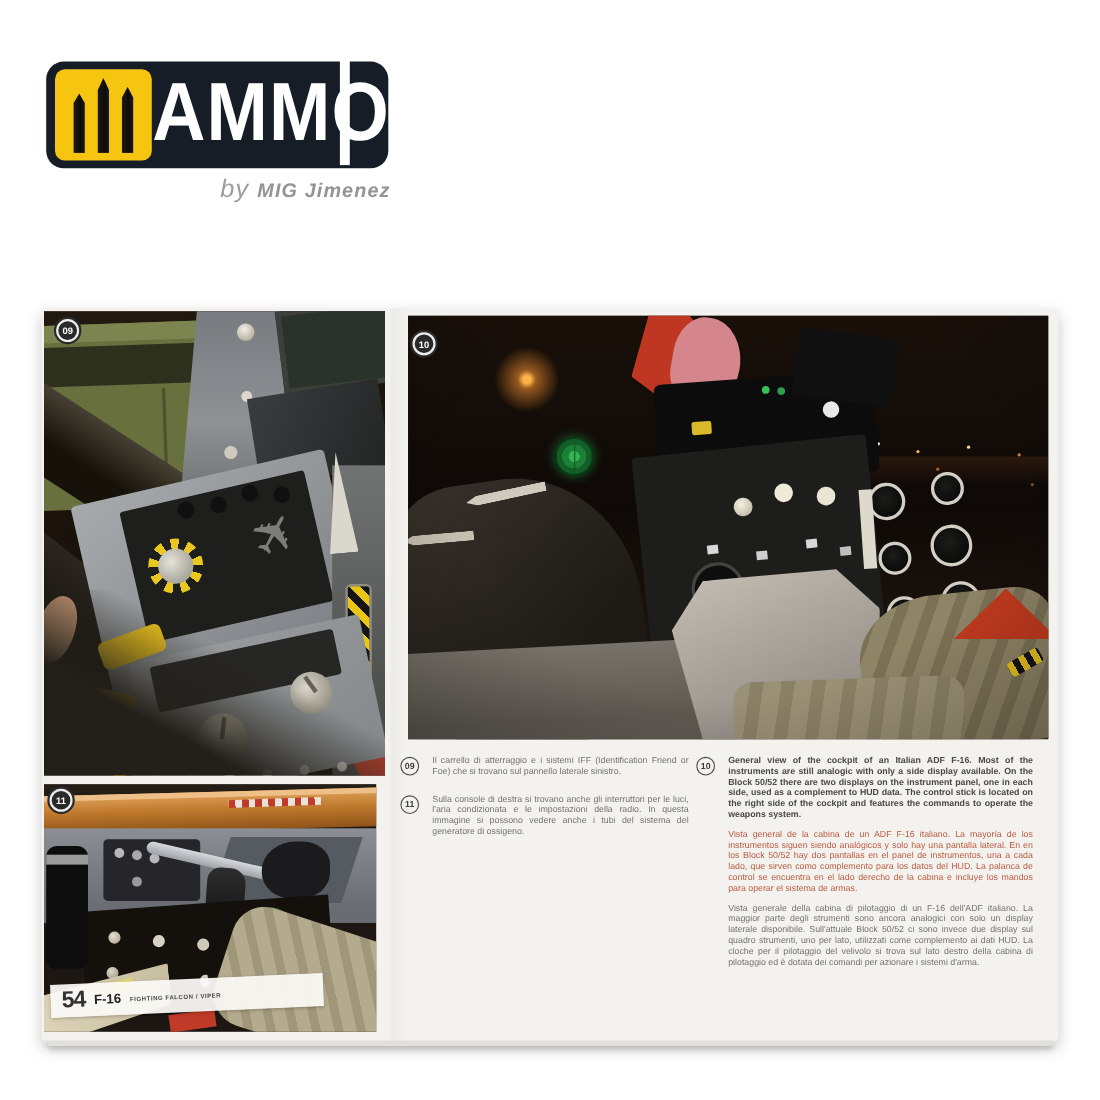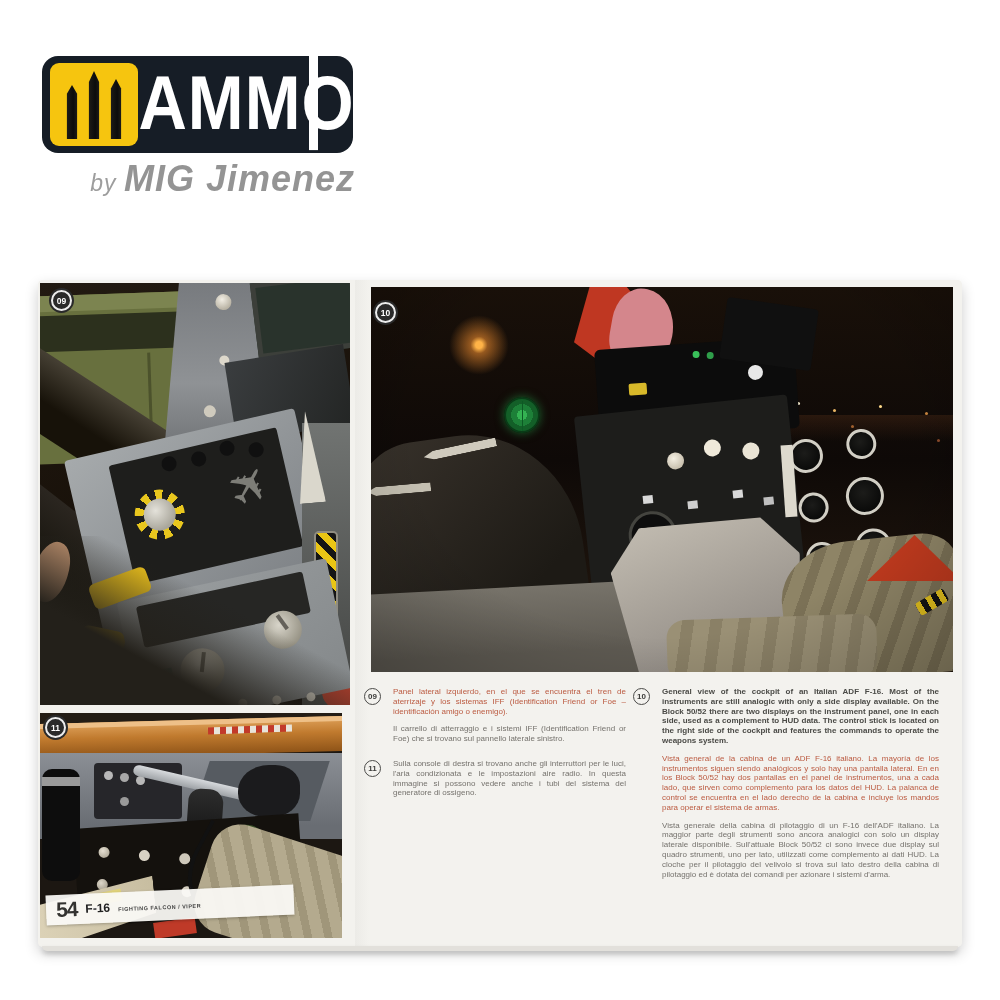--- a/index.html
+++ b/index.html
@@ -12,21 +12,21 @@
   .logo-yellow { position:absolute; left:8px; top:7px; width:88px; height:83px;
     background:#f6c50f; border-radius:9px; display:flex; align-items:flex-end; justify-content:center; gap:7px; padding:6px 0 7px; }
   .bullet { width:15px; background:linear-gradient(90deg,#23201a,#0c0c0c 55%,#2a261e); clip-path:polygon(50% 0,84% 16%,84% 100%,16% 100%,16% 16%); }
   .b1{height:54px;} .b2{height:68px;} .b3{height:60px;}
   .logo-word { position:absolute; left:108px; right:10px; top:0; bottom:4px;
     color:#ffffff; font-weight:900; font-size:67px; letter-spacing:1px;
     display:flex; align-items:center; justify-content:center; transform:scaleY(1.12); }
   .logo-word::after { content:""; position:absolute; right:25px; top:4px; bottom:4px; width:9px; background:#ffffff; }
   .byline { position:absolute; left:0; top:158px; width:355px; text-align:right;
     font-style:italic; color:#9d9d9d; font-size:23px; letter-spacing:1px; }
-  .byline .by-name { font-weight:700; font-size:36px; color:#949494; }
+  .byline .by-name { font-weight:700; font-size:18px; color:#949494; }
 
   
   .spread { position:absolute; left:38px; top:280px; width:924px; height:667px;
     box-shadow:0 6px 14px rgba(0,0,0,.20); border-radius:5px; background:#f3f2ee; }
   .spread::after { content:""; position:absolute; left:4px; right:4px; bottom:-4px; height:5px;
     background:#e2e0db; border-radius:0 0 6px 6px; box-shadow:0 3px 5px rgba(0,0,0,.18); z-index:0; }
   .page { position:absolute; top:0; height:667px; background:#f3f2ee; }
   .page-left { left:0; width:317px; border-radius:5px 0 0 5px; }
   .page-right { left:317px; width:607px; border-radius:0 5px 5px 0;
     background:linear-gradient(90deg,#ecebe7 0,#f3f2ee 14px); }
@@ -347,28 +347,27 @@
         <div class="p10-yellow"></div>
         <div class="p10-vig"></div>
         <div class="pbadge" style="left:4px; top:15px;">10</div>
       </div>
 
       <div class="captions">
         <div class="cap-col cap-col-left">
           <div class="cap-block">
             <div class="cap-num">09</div>
             <div class="cap-texts">
-              <p class="cap-es">Panel lateral izquierdo, en el que se encuentra el tren de aterrizaje y los sistemas IFF (Identification Friend or Foe – identificación amigo o enemigo).</p>
               <p class="cap-it">Il carrello di atterraggio e i sistemi IFF (Identification Friend or Foe) che si trovano sul pannello laterale sinistro.</p>
             </div>
           </div>
           <div class="cap-block">
             <div class="cap-num">11</div>
             <div class="cap-texts">
-              <p class="cap-it">Sulla console di destra si trovano anche gli interruttori per le luci, l'aria condizionata e le impostazioni aire radio. In questa immagine si possono vedere anche i tubi del sistema del generatore di ossigeno.</p>
+              <p class="cap-it">Sulla console di destra si trovano anche gli interruttori per le luci, l'aria condizionata e le impostazioni della radio. In questa immagine si possono vedere anche i tubi del sistema del generatore di ossigeno.</p>
             </div>
           </div>
         </div>
         <div class="cap-col cap-col-right">
           <div class="cap-block">
             <div class="cap-num">10</div>
             <div class="cap-texts">
               <p class="cap-en">General view of the cockpit of an Italian ADF F-16. Most of the instruments are still analogic with only a side display available. On the Block 50/52 there are two displays on the instrument panel, one in each side, used as a complement to HUD data. The control stick is located on the right side of the cockpit and features the commands to operate the weapons system.</p>
               <p class="cap-es">Vista general de la cabina de un ADF F-16 italiano. La mayoría de los instrumentos siguen siendo analógicos y solo hay una pantalla lateral. En en los Block 50/52 hay dos pantallas en el panel de instrumentos, una a cada lado, que sirven como complemento para los datos del HUD. La palanca de control se encuentra en el lado derecho de la cabina e incluye los mandos para operar el sistema de armas.</p>
               <p class="cap-it">Vista generale della cabina di pilotaggio di un F-16 dell'ADF italiano. La maggior parte degli strumenti sono ancora analogici con solo un display laterale disponibile. Sull'attuale Block 50/52 ci sono invece due display sul quadro strumenti, uno per lato, utilizzati come complemento ai dati HUD. La cloche per il pilotaggio del velivolo si trova sul lato destro della cabina di pilotaggio ed è dotata dei comandi per azionare i sistemi d'arma.</p>

